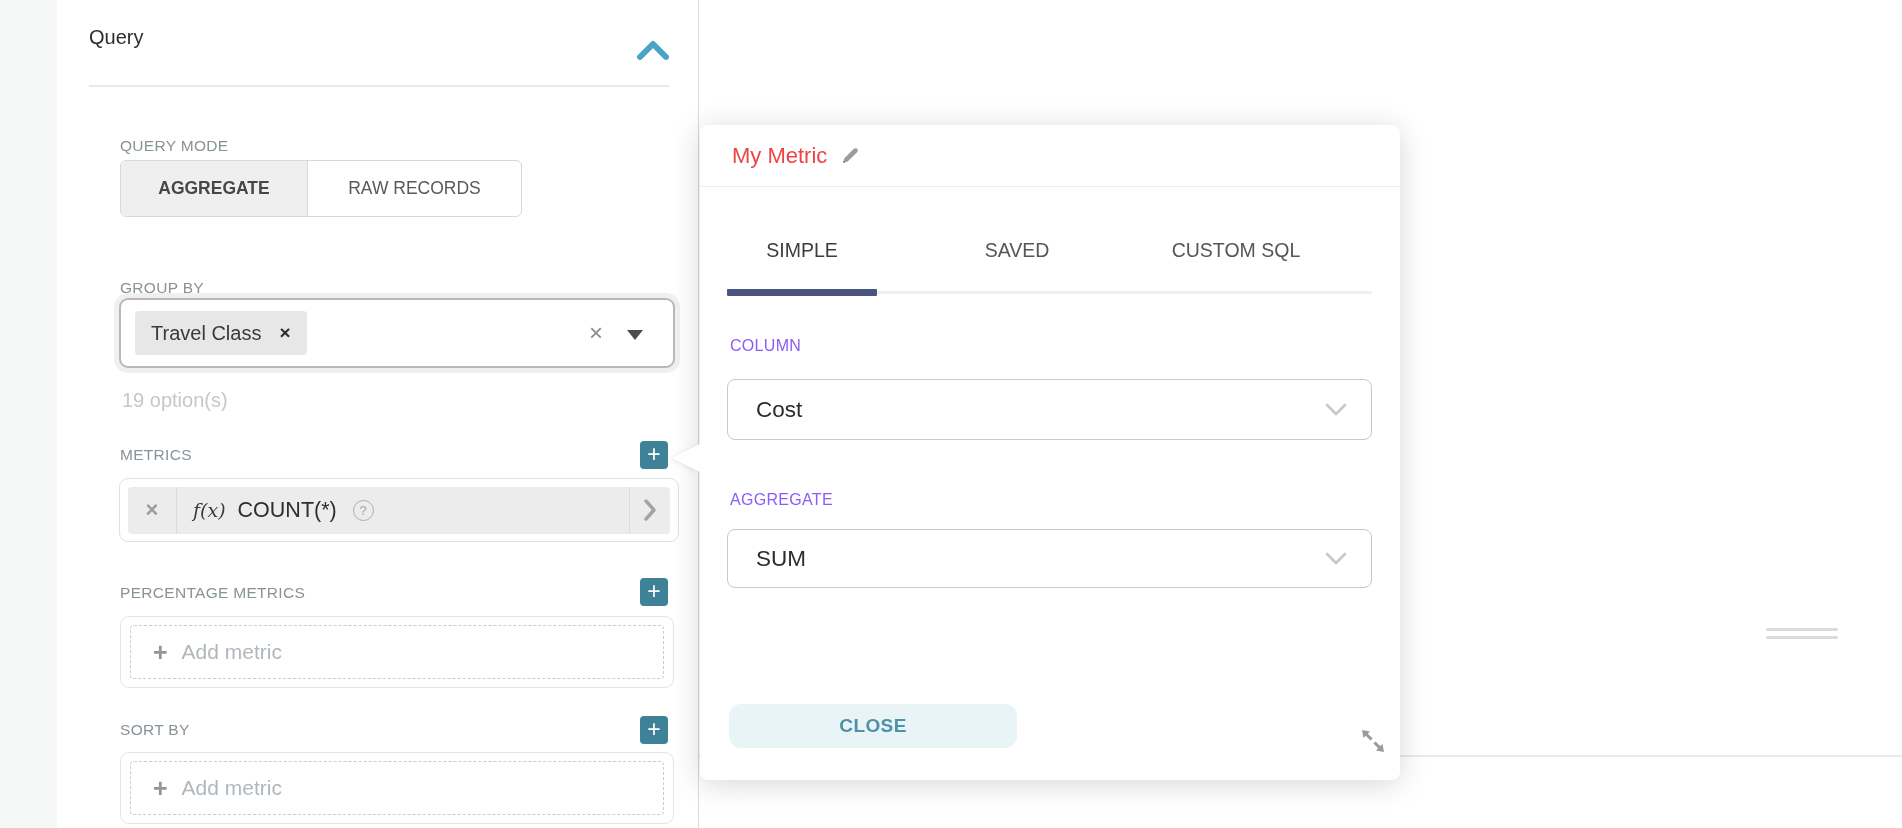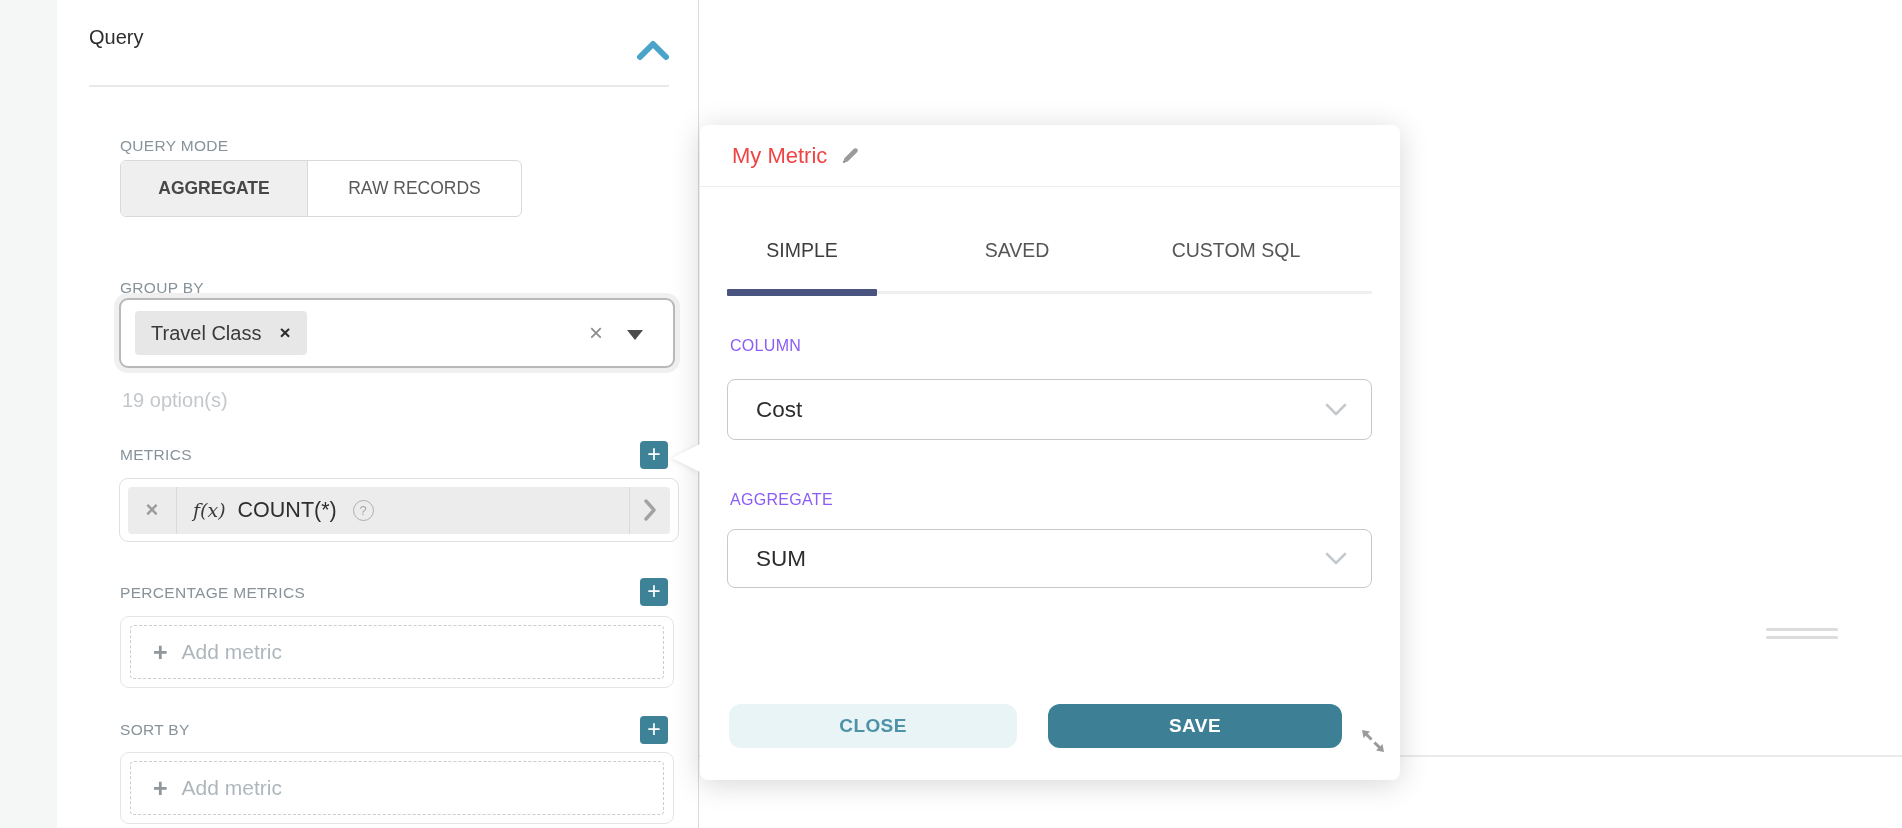--- a/index.html
+++ b/index.html
@@ -213,21 +213,20 @@
 
   <div class="pop-label lbl-aggregate">AGGREGATE</div>
   <div class="pop-select sel-aggregate">
     <span class="sel-value">SUM</span>
     <svg width="22" height="14" viewBox="0 0 22 14">
       <polyline points="2,2 11,11 20,2" fill="none" stroke="#c4c9cd" stroke-width="2.6" stroke-linecap="round" stroke-linejoin="round"></polyline>
     </svg>
   </div>
 
   <div class="pop-btn btn-close">CLOSE</div>
-  <div class="pop-btn btn-save">SAVE</div>
 
   <svg class="expand-icon" viewBox="0 0 30 30">
     <g stroke="#9b9b9b" stroke-width="3" fill="#9b9b9b" stroke-linecap="square">
       <line x1="7" y1="7" x2="12.5" y2="12.5"></line>
       <path d="M4 4 L12 5.5 L5.5 12 Z" stroke="none"></path>
       <line x1="17.5" y1="17.5" x2="23" y2="23"></line>
       <path d="M26 26 L18 24.5 L24.5 18 Z" stroke="none"></path>
     </g>
   </svg>
 </div>

